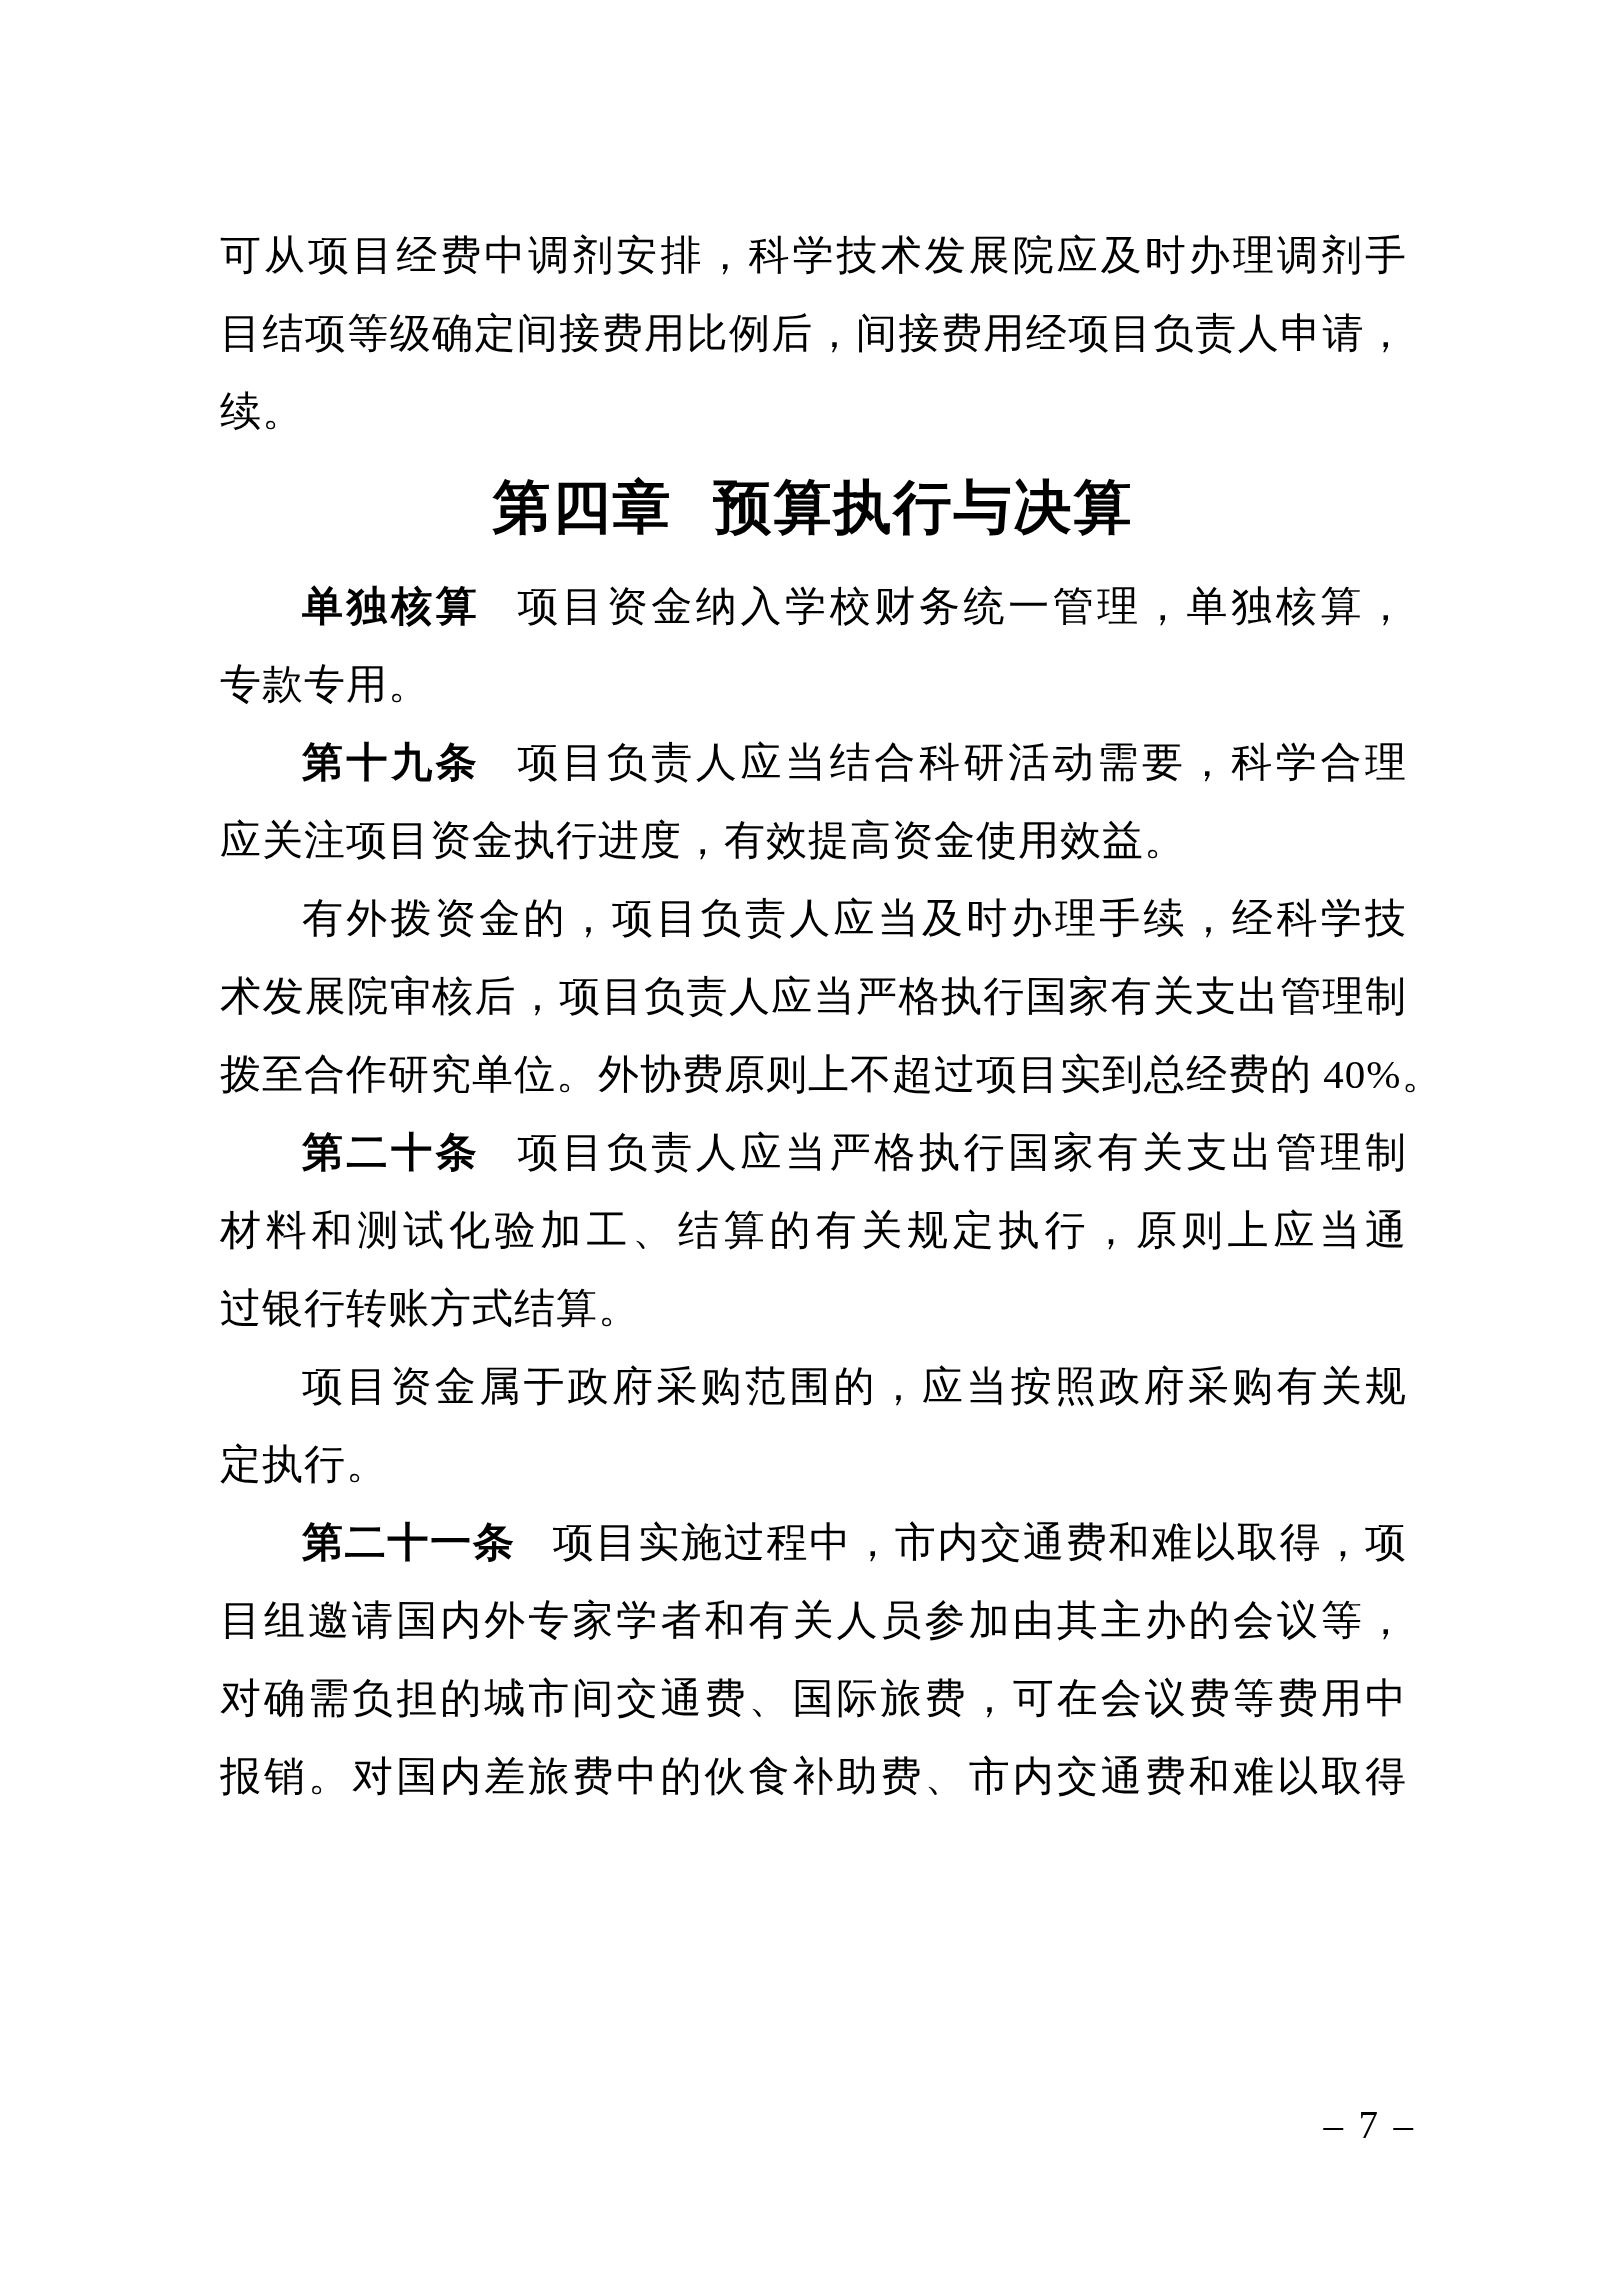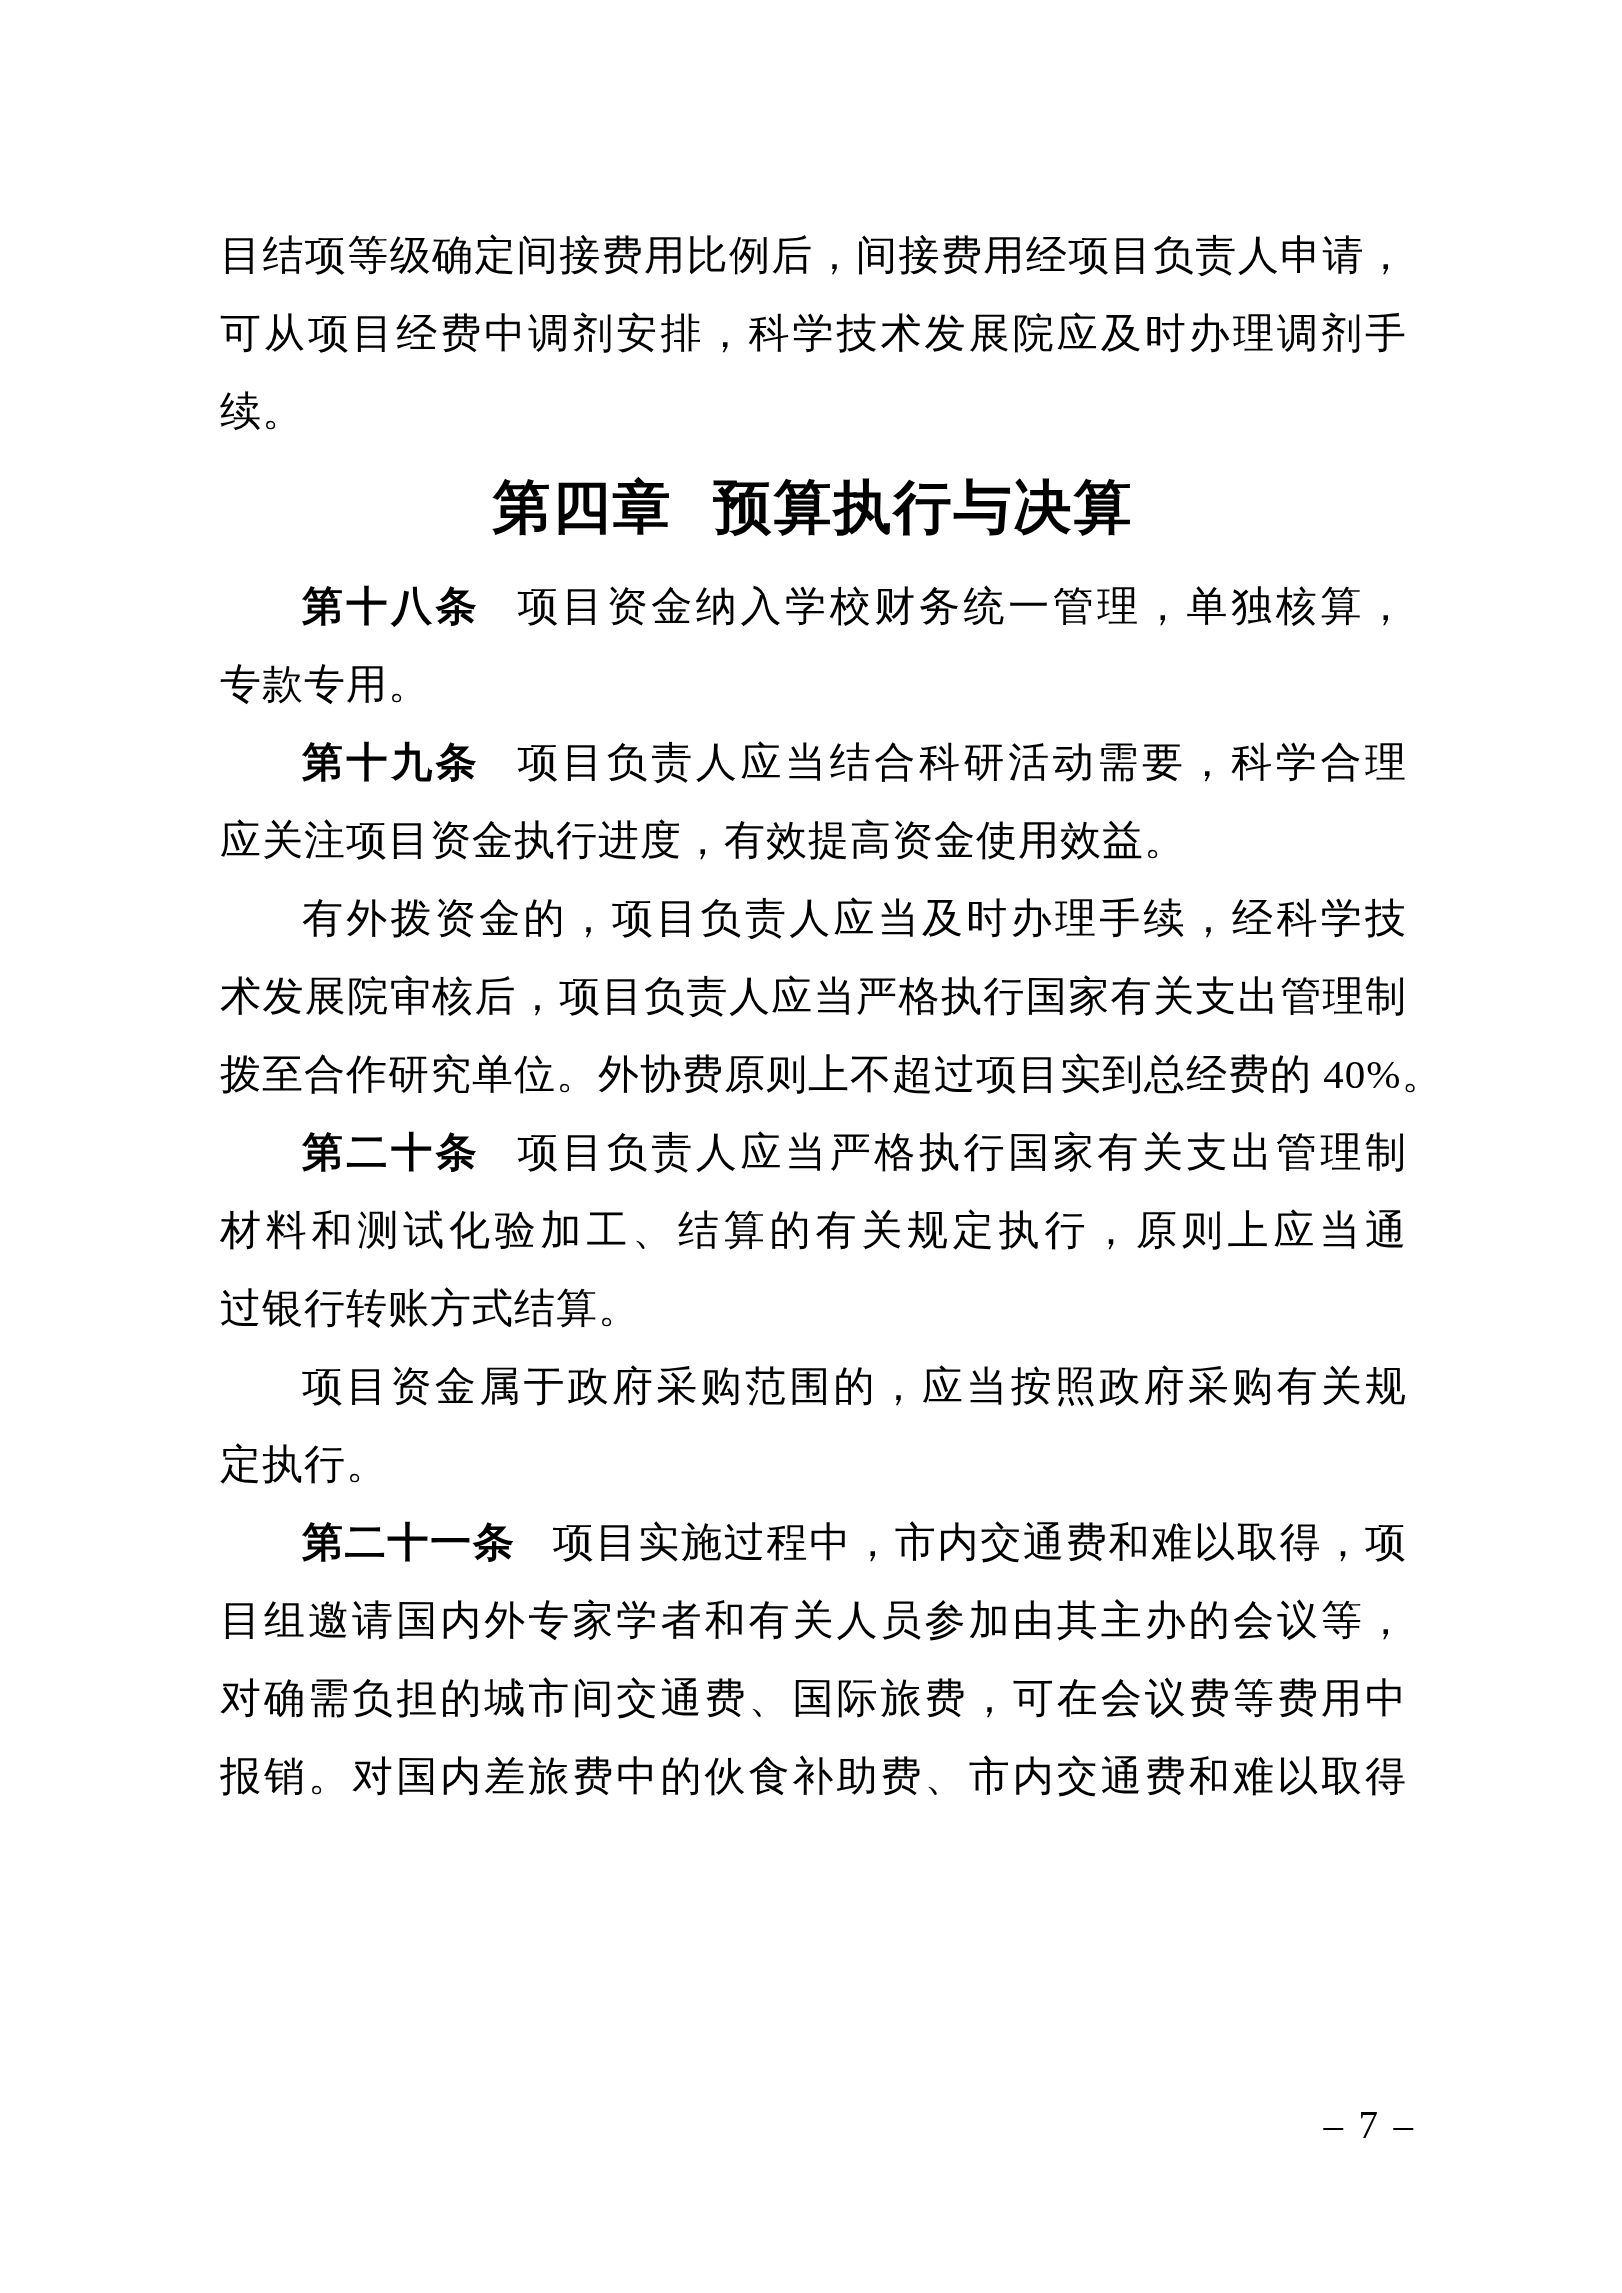--- a/index.html
+++ b/index.html
@@ -66,27 +66,27 @@
     font-size: 39px;
     letter-spacing: 2.9px;
   }
 </style>
 </head>
 <body>
 
 <div class="doc">
   <div class="content">
     <div id="lines-before">
+        <div class="line"><span>可从项目经费中调剂安排，科学技术发展院应及时办理调剂手</span></div>
         <div class="line"><span>目结项等级确定间接费用比例后，间接费用经项目负责人申请，</span></div>
-        <div class="line"><span>可从项目经费中调剂安排，科学技术发展院应及时办理调剂手</span></div>
         <div class="line last"><span>续。</span></div>
       </div>
     <h2 class="chapter"><span>第四章</span><span class="hgap"></span><span>预算执行与决算</span></h2>
     <div id="lines-after">
-        <div class="line indent"><span class="term">第十八条</span><span>项目资金纳入学校财务统一管理，单独核算，</span></div>
+        <div class="line indent"><span class="term">单独核算</span><span>项目资金纳入学校财务统一管理，单独核算，</span></div>
         <div class="line last"><span>专款专用。</span></div>
         <div class="line indent"><span class="term">第十九条</span><span>项目负责人应当结合科研活动需要，科学合理</span></div>
         <div class="line last"><span>应关注项目资金执行进度，有效提高资金使用效益。</span></div>
         <div class="line indent"><span>有外拨资金的，项目负责人应当及时办理手续，经科学技</span></div>
         <div class="line"><span>术发展院审核后，项目负责人应当严格执行国家有关支出管理制</span></div>
         <div class="line last"><span>拨至合作研究单位。外协费原则上不超过项目实到总经费的 40%。</span></div>
         <div class="line indent"><span class="term">第二十条</span><span>项目负责人应当严格执行国家有关支出管理制</span></div>
         <div class="line"><span>材料和测试化验加工、结算的有关规定执行，原则上应当通</span></div>
         <div class="line last"><span>过银行转账方式结算。</span></div>
         <div class="line indent"><span>项目资金属于政府采购范围的，应当按照政府采购有关规</span></div>

